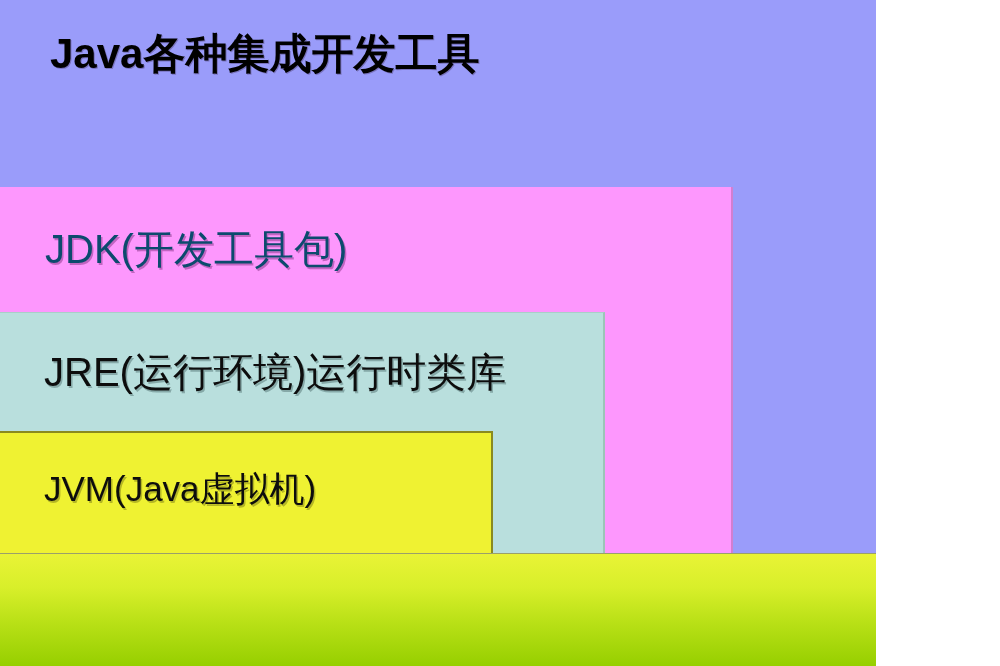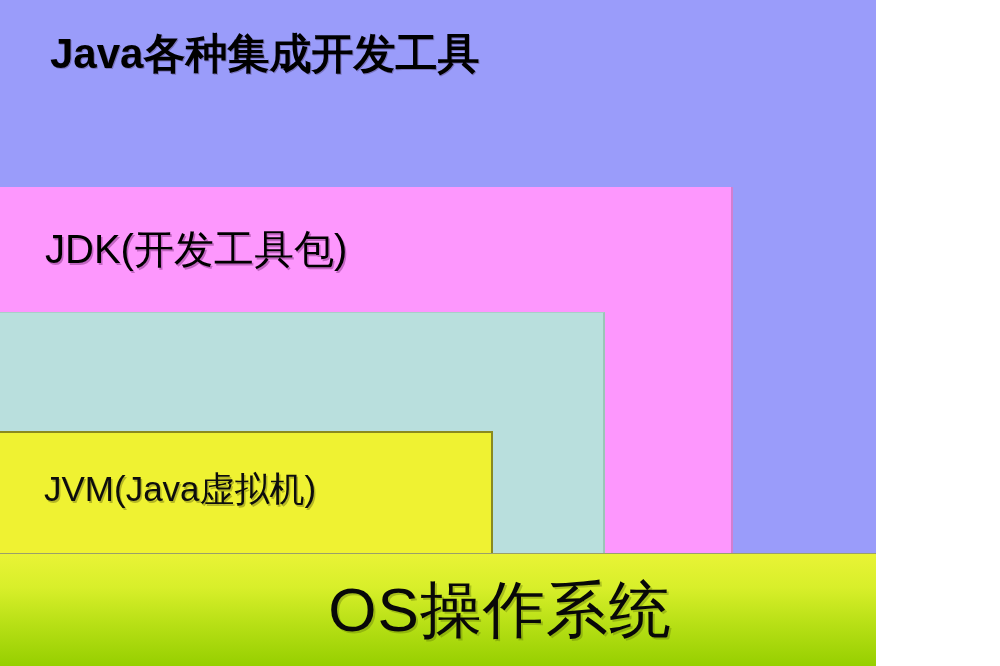--- a/index.html
+++ b/index.html
@@ -56,21 +56,21 @@
     background: #fd97fd;
     border-right: 2px solid #d17fd1;
     box-sizing: border-box;
   }
   .jdk-label {
     position: absolute;
     left: 45px;
     top: 222px;
     font-size: 40px;
     font-weight: normal;
-    color: #000000;
+    color: #0c4a6e;
     white-space: nowrap;
     text-shadow: 1.5px 1.5px 0 rgba(120,40,120,0.45);
   }
 
   
   .layer-jre {
     position: absolute;
     left: 0;
     top: 312px;
     width: 605px;
@@ -147,20 +147,20 @@
 
 <div id="stage">
 
   <div class="layer-ide"></div>
   <div class="ide-title">Java各种集成开发工具</div>
 
   <div class="layer-jdk"></div>
   <div class="jdk-label">JDK(开发工具包)</div>
 
   <div class="layer-jre"></div>
+  <div class="jre-label">JRE(运行环境)运行时类库</div>
 
   <div class="layer-jvm"></div>
   <div class="jvm-label">JVM(Java虚拟机)</div>
 
   <div class="layer-os"></div>
-  <div class="os-label">OS操作系统</div>
 
 </div>
 
 </body></html>

